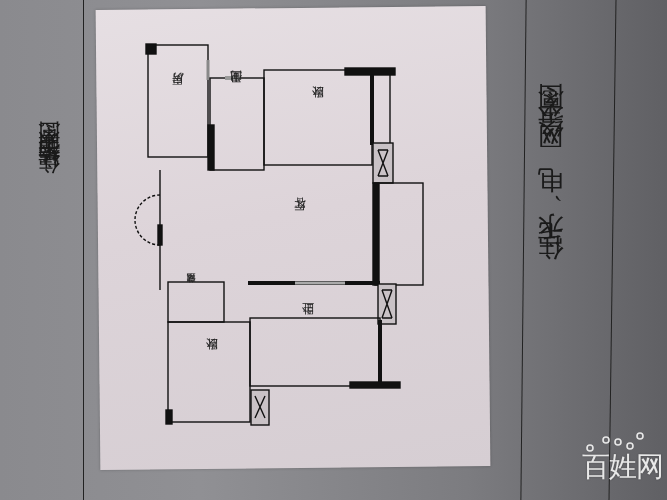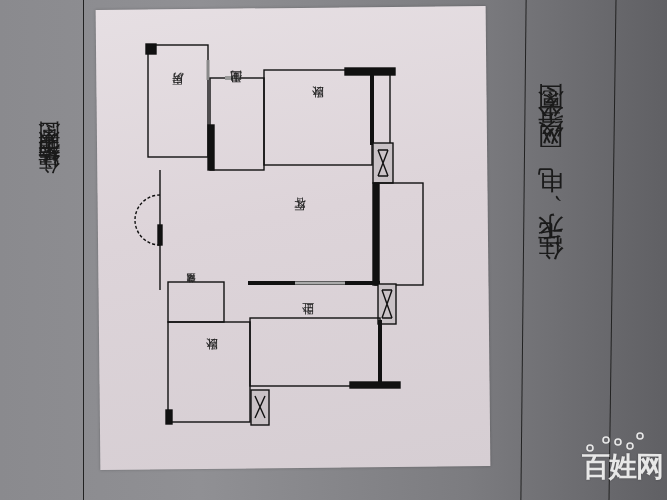--- a/index.html
+++ b/index.html
@@ -12,21 +12,21 @@
      background: linear-gradient(170deg,#e6dfe3 0%,#ddd4d9 45%,#d6ced3 100%);
      transform: rotate(-0.6deg); box-shadow: 0 0 3px rgba(0,0,0,0.25); }
   .side-title { position:absolute; writing-mode: vertical-rl; transform: rotate(180deg);
      font-family:"DejaVu Serif", serif; color:#1a1a1a; letter-spacing:4px; }
   .left-title { left:34px; top:155px; font-size:22px; }
   .right-title { left:532px; top:118px; font-size:26px; letter-spacing:10px; }
   svg.plan { position:absolute; left:0; top:0; }
   .room-label { position:absolute; font-size:12px; color:#222; writing-mode: vertical-rl;
      transform: rotate(180deg); font-family:"DejaVu Sans", sans-serif; }
   .watermark { position:absolute; left:582px; top:448px; color:#e8e8e8; font-size:28px;
-     font-weight:bold; letter-spacing:-1px; text-shadow:0 0 2px rgba(0,0,0,0.3); }
+     font-weight:normal; letter-spacing:-1px; text-shadow:0 0 2px rgba(0,0,0,0.3); }
   .wm-dots { position:absolute; left:578px; top:430px; }
 </style>
 </head>
 <body>
 
 <div class="bg-board"></div>
 <div class="frame-line" style="left:83px; top:0; height:500px;"></div>
 <div class="frame-line" style="left:523px; top:0; height:500px; transform:rotate(0.6deg);"></div>
 <div class="frame-line" style="left:612px; top:0; height:500px; transform:rotate(0.8deg);"></div>
 

